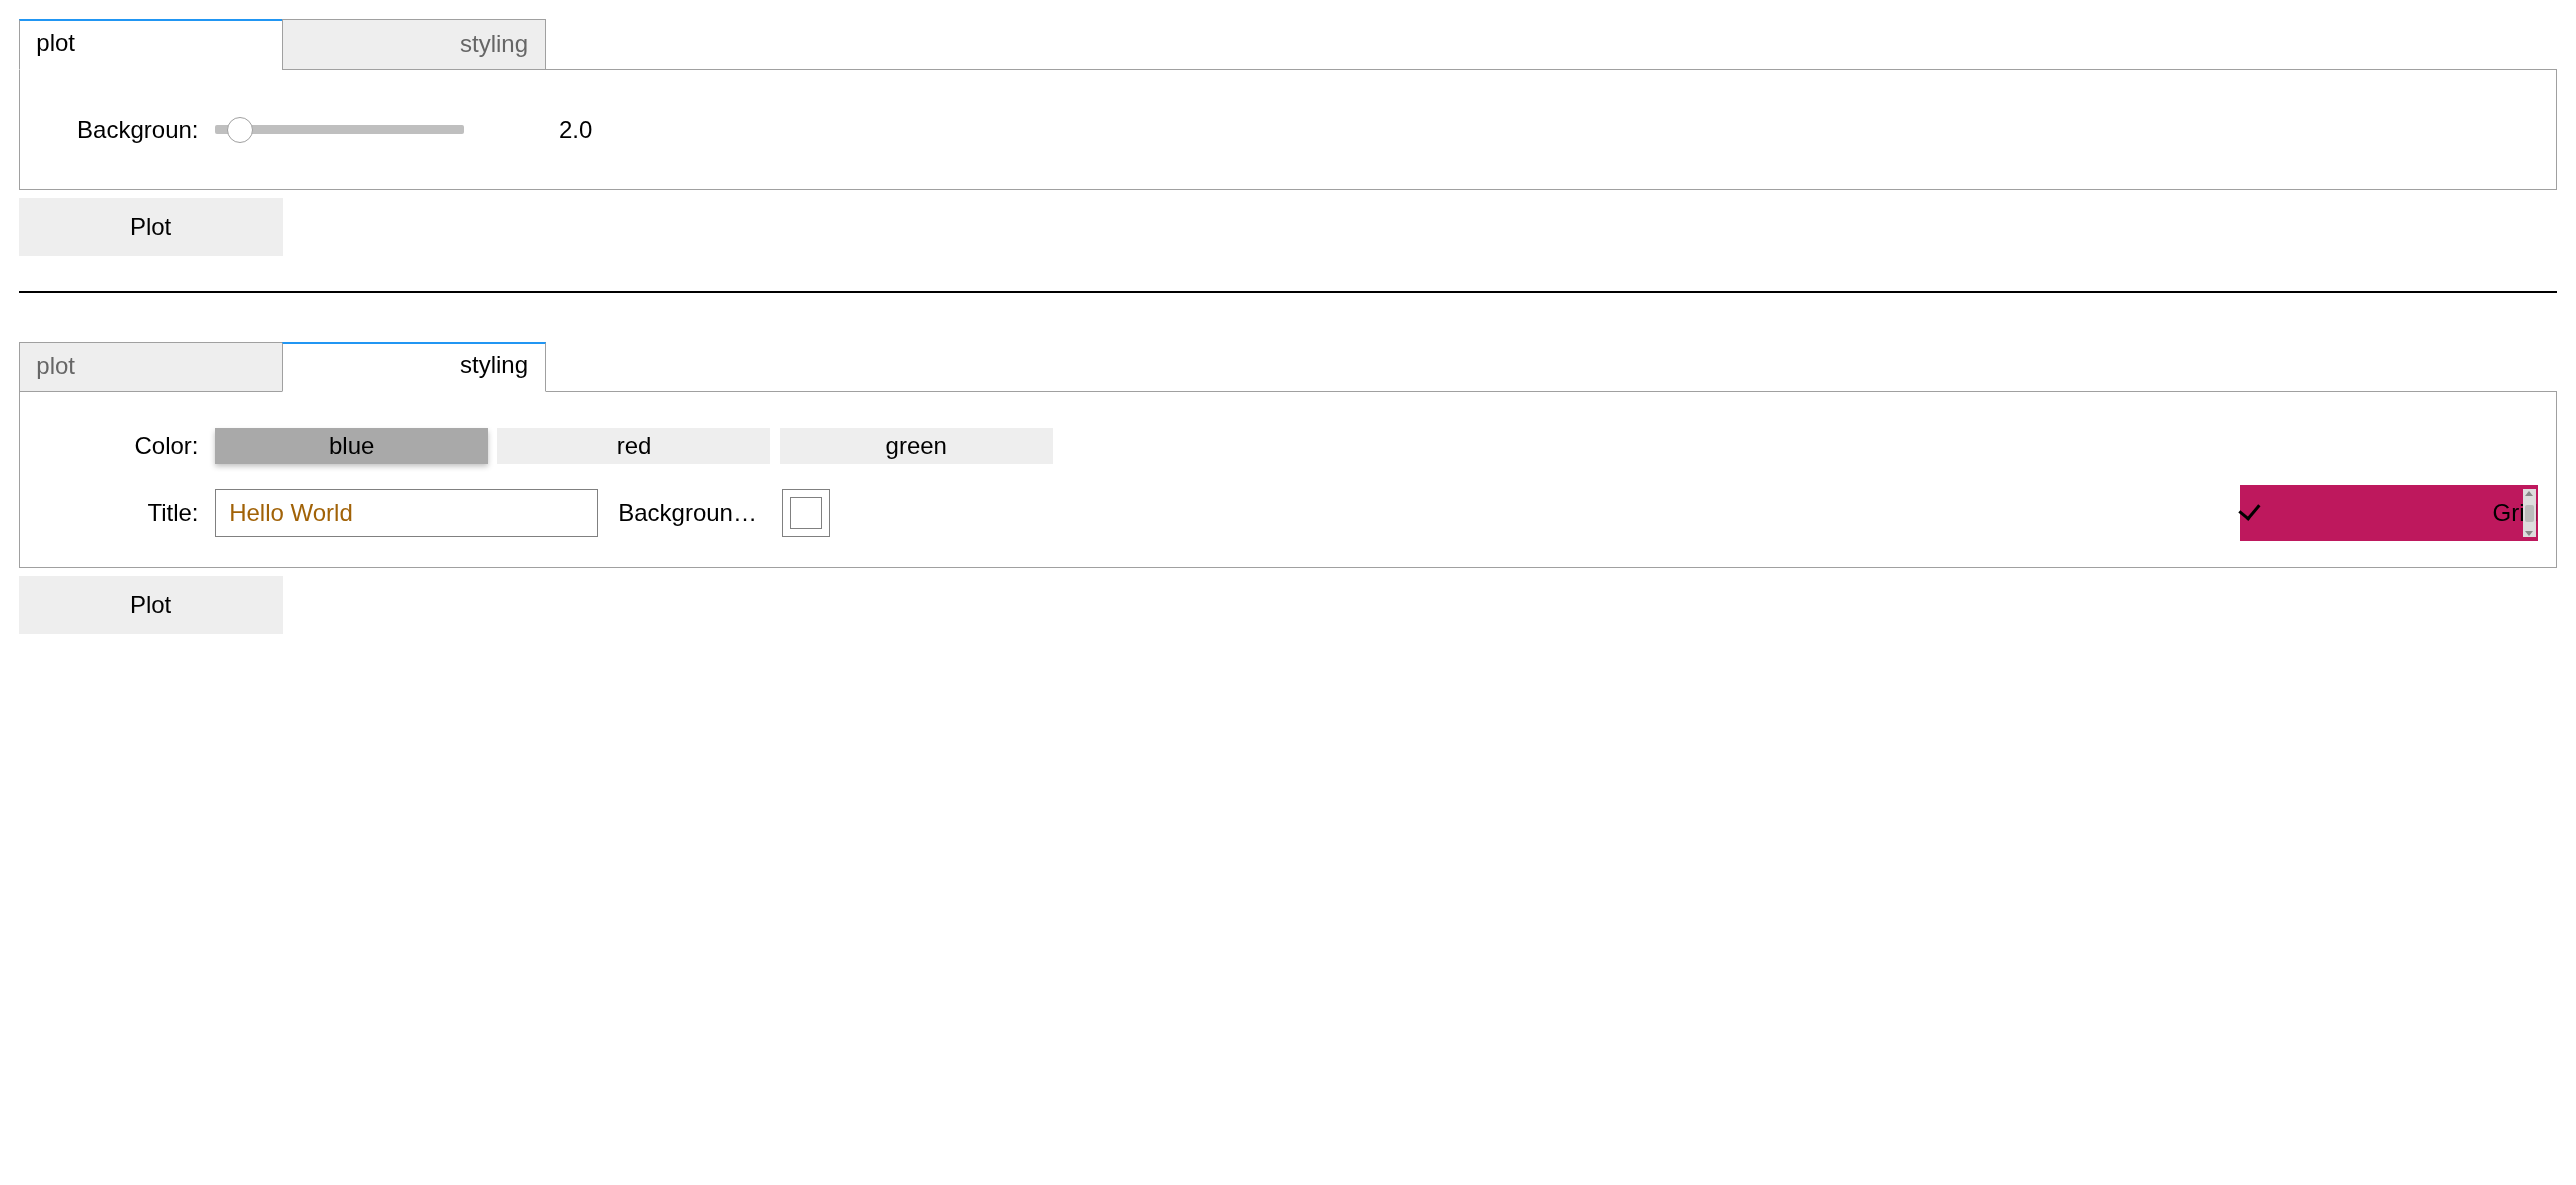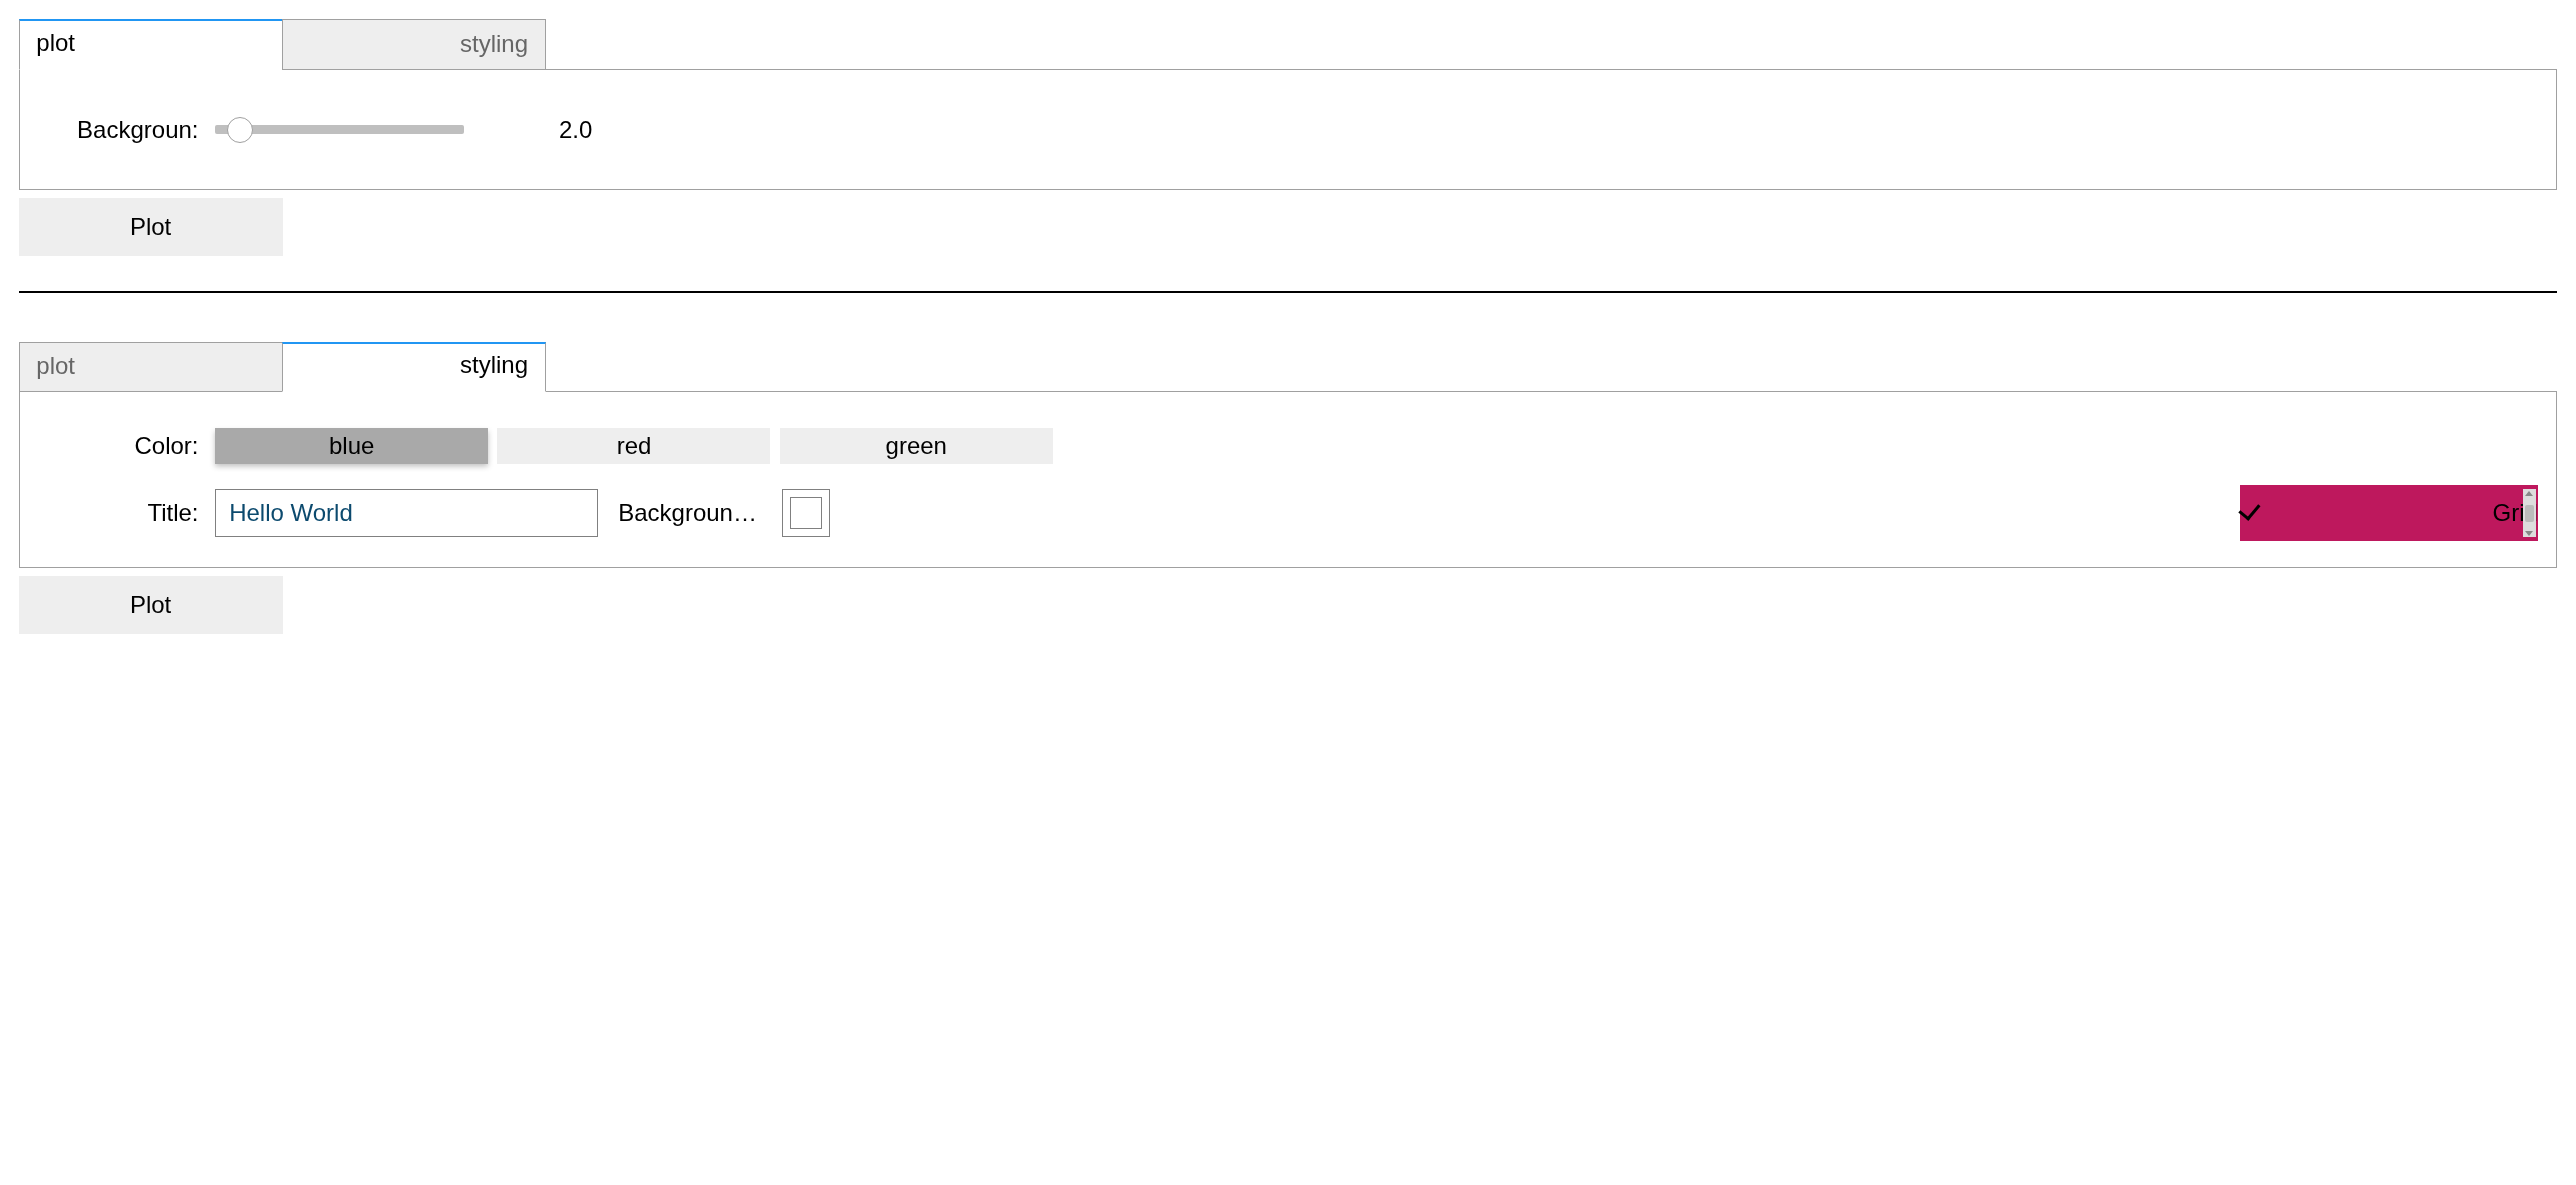--- a/index.html
+++ b/index.html
@@ -137,21 +137,21 @@
     align-items: center;
     margin-top: 16.7px;
   }
   .text-input {
     width: 383px;
     height: 48px;
     border: 1.9px solid #808080;
     padding: 0 13px;
     font-size: 24px;
     background: #fff;
-    color: #0c4a6e;
+    color: #a16207;
   }
   .bg-label {
     margin-left: 20px;
     width: 158px;
     overflow: hidden;
     white-space: nowrap;
     text-overflow: ellipsis;
   }
   .color-box-outer {
     width: 48px;

